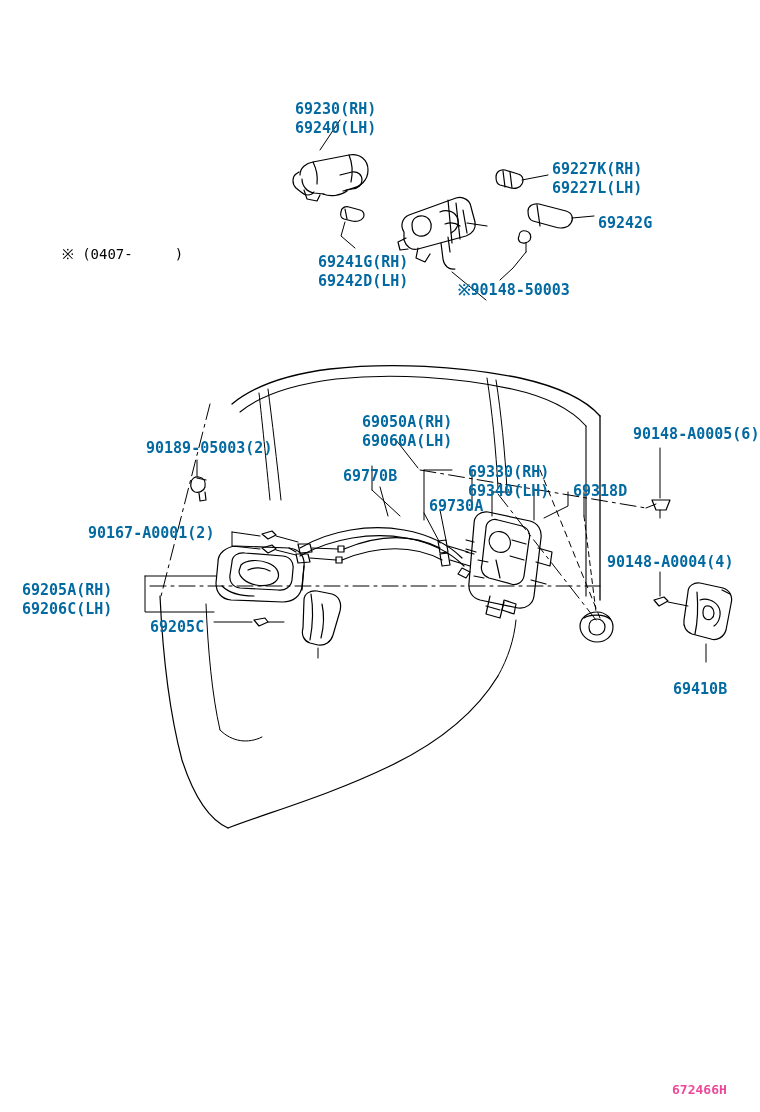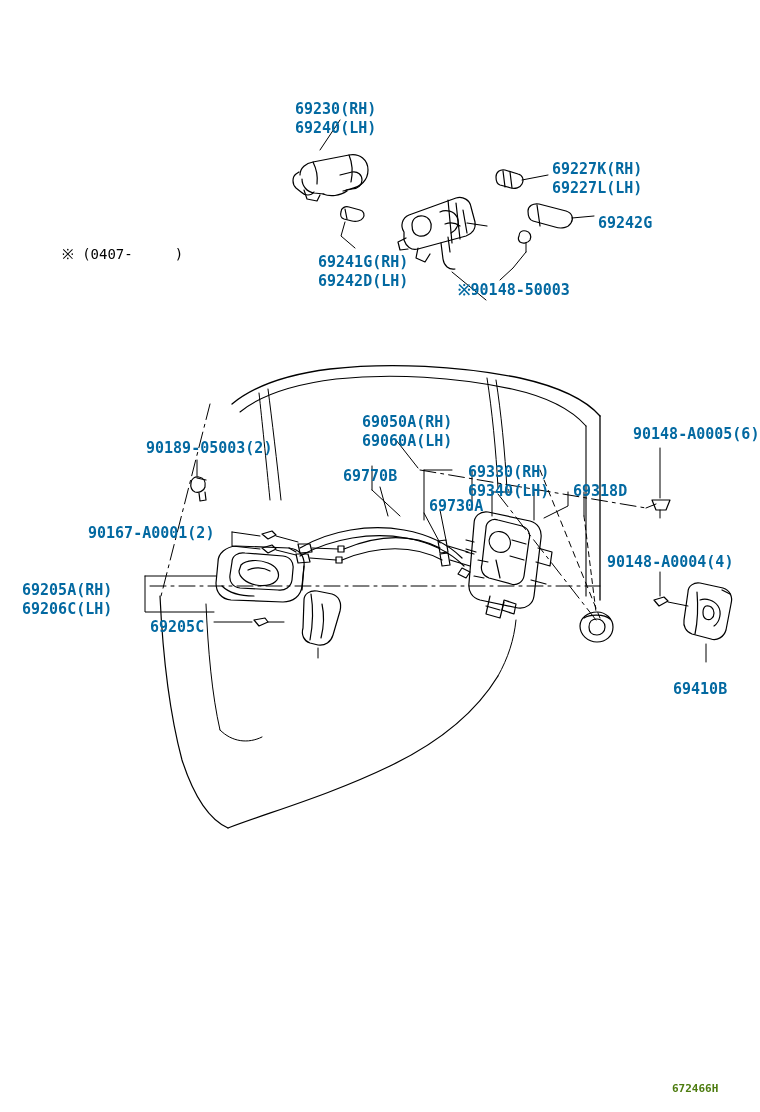--- a/index.html
+++ b/index.html
@@ -44,23 +44,23 @@
     font-family: "DejaVu Sans Mono", monospace;
     font-size: 14px;
     font-weight: normal;
     line-height: 18px;
     white-space: pre;
     color: #000000;
   }
   .footer-code {
     position: absolute;
     font-family: "DejaVu Sans Mono", monospace;
-    font-size: 11px;
+    font-size: 13px;
     font-weight: bold;
-    color: #4d7c0f;
+    color: #ec4899;
   }
 </style>
 </head>
 <body>
 
 <div id="diagram-root">
 
   <svg class="art" viewBox="0 0 760 1112" xmlns="http://www.w3.org/2000/svg">
     <g fill="none" stroke="#000000" stroke-width="1.2" stroke-linecap="round" stroke-linejoin="round">
 

